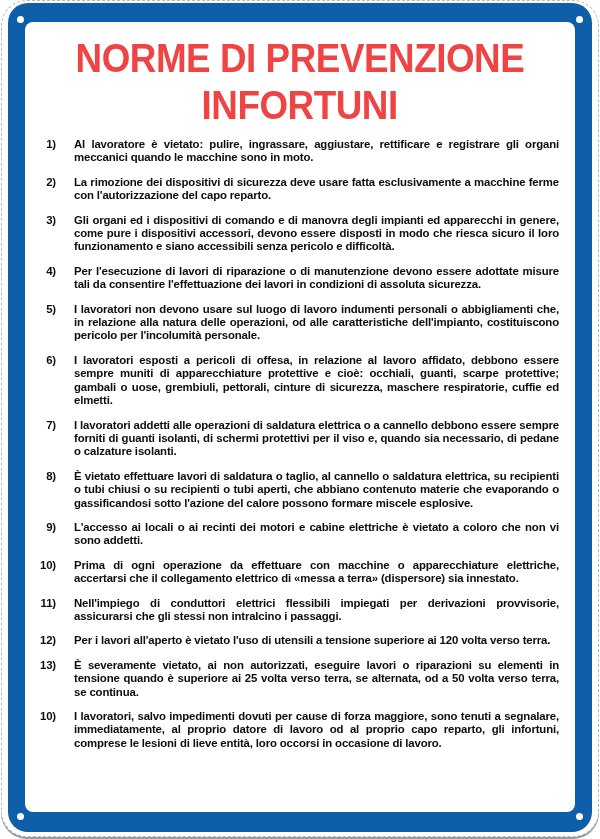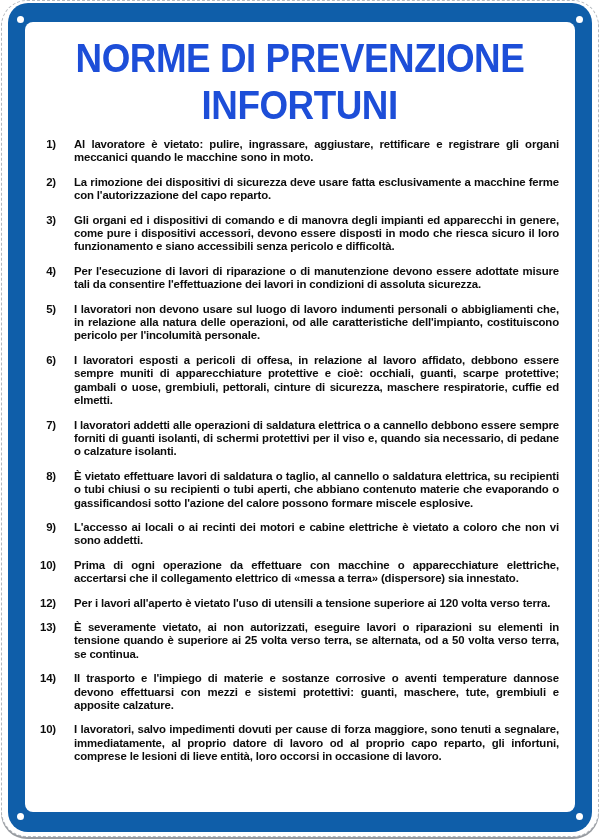--- a/index.html
+++ b/index.html
@@ -57,21 +57,21 @@
     background: #ffffff;
   }
   .hole.tl { left: 15px; top: 15px; }
   .hole.tr { right: 15px; top: 15px; }
   .hole.bl { left: 15px; bottom: 16px; }
   .hole.br { right: 15px; bottom: 16px; }
 
   .title {
     margin-top: 13px;
     text-align: center;
-    color: #1d4ed8;
+    color: #ef4444;
     font-weight: bold;
     font-size: 40px;
     line-height: 47px;
     white-space: nowrap;
   }
   .title .tline {
     display: block;
   }
   .title .squeeze {
     display: inline-block;
@@ -154,30 +154,30 @@
             </li>
           <li>
               <span class="num">9)</span>
               <span class="txt">L'accesso ai locali o ai recinti dei motori e cabine elettriche è vietato a coloro che non vi sono addetti.</span>
             </li>
           <li>
               <span class="num">10)</span>
               <span class="txt">Prima di ogni operazione da effettuare con macchine o apparecchiature elettriche, accertarsi che il collegamento elettrico di «messa a terra» (dispersore) sia innestato.</span>
             </li>
           <li>
+              <span class="num">11)</span>
+              <span class="txt">Nell'impiego di conduttori elettrici flessibili impiegati per derivazioni provvisorie, assicurarsi che gli stessi non intralcino i passaggi.</span>
+            </li>
+          <li>
               <span class="num">12)</span>
               <span class="txt">Per i lavori all'aperto è vietato l'uso di utensili a tensione superiore ai 120 volta verso terra.</span>
             </li>
           <li>
               <span class="num">13)</span>
               <span class="txt">È severamente vietato, ai non autorizzati, eseguire lavori o riparazioni su elementi in tensione quando è superiore ai 25 volta verso terra, se alternata, od a 50 volta verso terra, se continua.</span>
-            </li>
-          <li>
-              <span class="num">14)</span>
-              <span class="txt">Il trasporto e l'impiego di materie e sostanze corrosive o aventi temperature dannose devono effettuarsi con mezzi e sistemi protettivi: guanti, maschere, tute, grembiuli e apposite calzature.</span>
             </li>
           <li>
               <span class="num">10)</span>
               <span class="txt">I lavoratori, salvo impedimenti dovuti per cause di forza maggiore, sono tenuti a segnalare, immediatamente, al proprio datore di lavoro od al proprio capo reparto, gli infortuni, comprese le lesioni di lieve entità, loro occorsi in occasione di lavoro.</span>
             </li>
         </ul>
 
       </div>
     </div>
     <div class="hole tl"></div>

